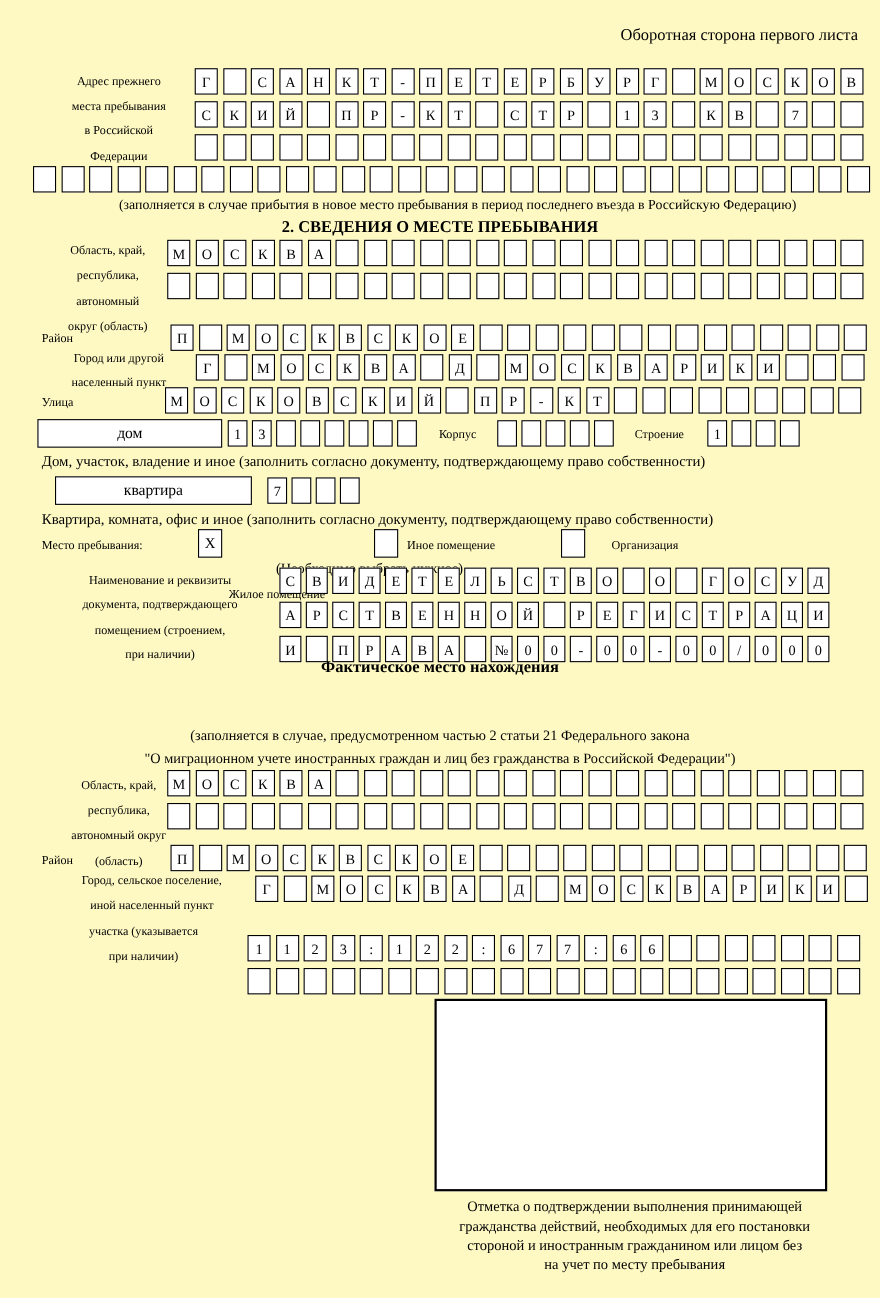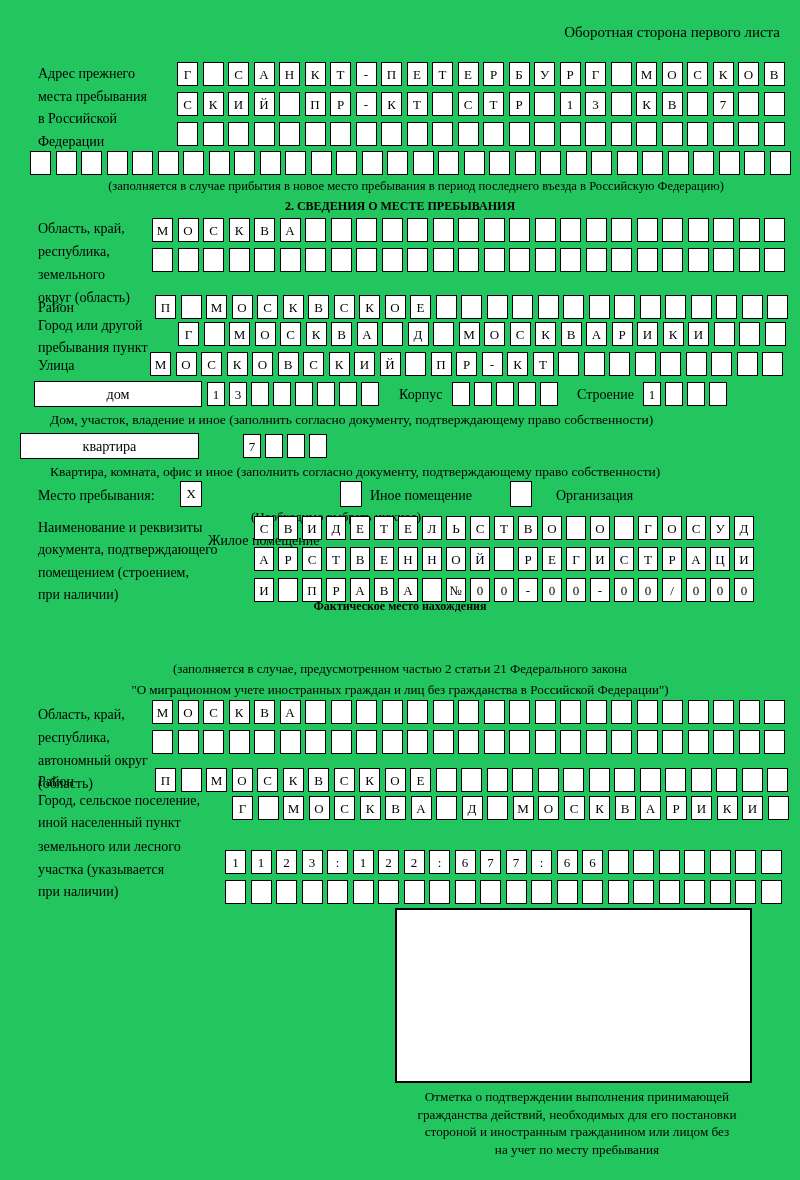--- a/index.html
+++ b/index.html
@@ -1,25 +1,25 @@
 <!DOCTYPE html>
 <html lang="ru"><head>
 <meta charset="utf-8">
 <style>
   html,body{margin:0;padding:0;background:#fff;}
   .page{
-    position:relative;width:800px;height:1180px;background:#22c55e;
+    position:relative;width:800px;height:1180px;background:#fef9c3;
     font-family:"Liberation Serif","DejaVu Serif",serif;color:#000;overflow:hidden;
   }
   .abs{position:absolute;}
-  .label{font-size:14px;line-height:22.5px;}
-  .label-sm{font-size:13.5px;margin-left:12px;}
+  .label{font-size:11px;line-height:22.5px;text-align:center;}
+  .label-sm{font-size:13.5px;}
   .note{font-size:12.6px;}
   .center{left:0;width:800px;text-align:center;}
-  .title{font-weight:bold;font-size:12px;}
+  .title{font-weight:bold;font-size:15px;}
   .cellrow{position:absolute;display:flex;gap:4.5px;}
   .cell{
     width:21px;height:24px;border:1.5px solid #000;box-sizing:border-box;
     display:flex;align-items:center;justify-content:center;
     font-size:13px;line-height:1;background:#fff;flex:0 0 auto;
   }
   .cellrow.doc{gap:4px;}
   .cellrow.doc .cell{width:20px;}
   .cellrow.sm{gap:4px;}
   .cellrow.sm .cell{width:18px;}
@@ -157,21 +157,21 @@
       <span class="cell"></span>
       <span class="cell"></span>
     </div>
   <div class="abs note center" style="top:179px;padding-left:16px;">(заполняется в случае прибытия в новое место пребывания в период последнего въезда в Российскую Федерацию)</div>
 
   <div class="abs title center" style="top:199px;">2. СВЕДЕНИЯ О МЕСТЕ ПРЕБЫВАНИЯ</div>
 
   <div class="abs label" style="left:38px;top:217px;width:120px;line-height:23px;">
     <div>Область, край,</div>
     <div>республика,</div>
-    <div>земельного</div>
+    <div>автономный</div>
     <div>округ (область)</div>
   </div>
   <div class="cellrow" style="left:152px;top:218px;">
       <span class="cell">М</span>
       <span class="cell">О</span>
       <span class="cell">С</span>
       <span class="cell">К</span>
       <span class="cell">В</span>
       <span class="cell">А</span>
       <span class="cell"></span>
@@ -246,21 +246,21 @@
       <span class="cell"></span>
       <span class="cell"></span>
       <span class="cell"></span>
       <span class="cell"></span>
       <span class="cell"></span>
       <span class="cell"></span>
     </div>
 
   <div class="abs label" style="left:38px;top:315px;width:140px;line-height:22px;">
     <div>Город или другой</div>
-    <div>пребывания пункт</div>
+    <div>населенный пункт</div>
   </div>
   <div class="cellrow" style="left:178px;top:322px;">
       <span class="cell">Г</span>
       <span class="cell"></span>
       <span class="cell">М</span>
       <span class="cell">О</span>
       <span class="cell">С</span>
       <span class="cell">К</span>
       <span class="cell">В</span>
       <span class="cell">А</span>
@@ -334,21 +334,21 @@
     </div>
   <div class="abs label" style="left:577px;top:384px;">Строение</div>
   <div class="cellrow sm" style="left:643px;top:382px;">
       <span class="cell">1</span>
       <span class="cell"></span>
       <span class="cell"></span>
       <span class="cell"></span>
     </div>
   <div class="abs label-sm" style="left:38px;top:412px;">Дом, участок, владение и иное (заполнить согласно документу, подтверждающему право собственности)</div>
 
-  <div class="widebox" style="left:20px;top:433px;width:179px;text-align:center;">
+  <div class="widebox" style="left:50px;top:433px;width:179px;text-align:center;">
     <span>квартира</span>
   </div>
   <div class="cellrow sm" style="left:243px;top:434px;">
       <span class="cell">7</span>
       <span class="cell"></span>
       <span class="cell"></span>
       <span class="cell"></span>
     </div>
   <div class="abs label-sm" style="left:38px;top:464px;">Квартира, комната, офис и иное (заполнить согласно документу, подтверждающему право собственности)</div>
 
@@ -554,21 +554,20 @@
       <span class="cell">В</span>
       <span class="cell">А</span>
       <span class="cell">Р</span>
       <span class="cell">И</span>
       <span class="cell">К</span>
       <span class="cell">И</span>
       <span class="cell"></span>
     </div>
 
   <div class="abs label" style="left:38px;top:836px;width:185px;line-height:22.5px;">
-    <div>земельного или лесного</div>
     <div>участка (указывается</div>
     <div>при наличии)</div>
   </div>
   <div class="cellrow" style="left:225px;top:850px;">
       <span class="cell">1</span>
       <span class="cell">1</span>
       <span class="cell">2</span>
       <span class="cell">3</span>
       <span class="cell">:</span>
       <span class="cell">1</span>

